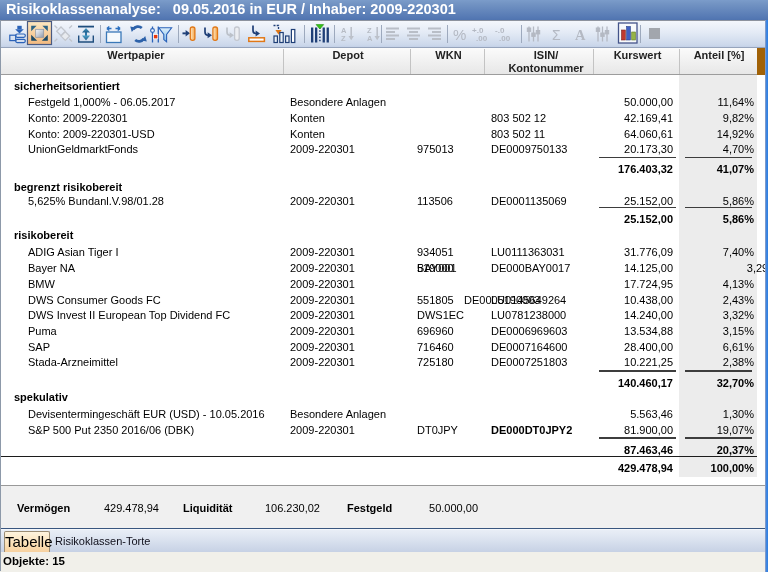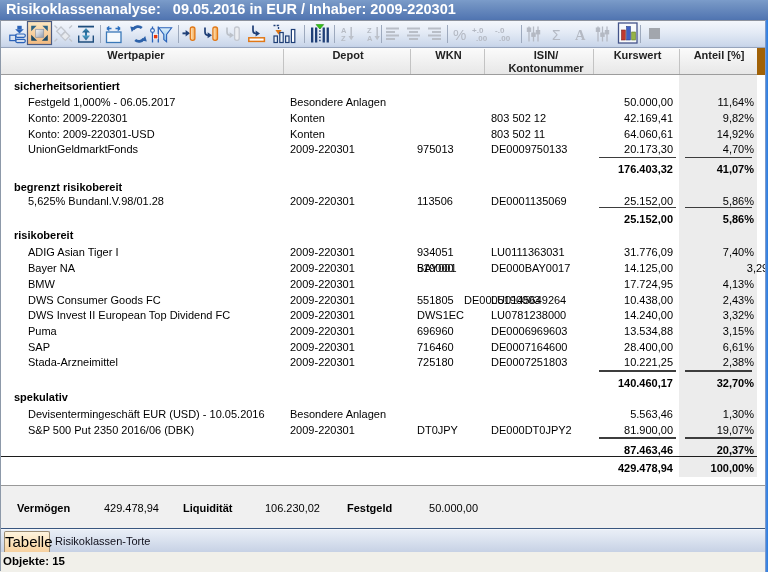--- a/index.html
+++ b/index.html
@@ -353,21 +353,21 @@
 <div class="c b r" style="left:599px;top:374.8px;width:74px;">140.460,17</div>
 <div class="c b r" style="left:680px;top:374.8px;width:74px;">32,70%</div>
 <div class="c b" style="left:14px;top:389.0px;">spekulativ</div>
 <div class="c" style="left:28px;top:406.0px;">Devisentermingeschäft EUR (USD) - 10.05.2016</div>
 <div class="c" style="left:290px;top:406.0px;">Besondere Anlagen</div>
 <div class="c r" style="left:599px;top:406.0px;width:74px;">5.563,46</div>
 <div class="c r" style="left:680px;top:406.0px;width:74px;">1,30%</div>
 <div class="c" style="left:28px;top:422.0px;">S&amp;P 500 Put 2350 2016/06 (DBK)</div>
 <div class="c" style="left:290px;top:422.0px;">2009-220301</div>
 <div class="c" style="left:417px;top:422.0px;">DT0JPY</div>
-<div class="c" style="left:491px;top:422.0px;">DE000DT0JPY2</div>
+<div class="c" style="left:491px;top:422.0px;font-weight:bold;">DE000DT0JPY2</div>
 <div class="c r" style="left:599px;top:422.0px;width:74px;">81.900,00</div>
 <div class="c r" style="left:680px;top:422.0px;width:74px;">19,07%</div>
 <div class="ln" style="left:599px;top:437.4px;width:77px"></div>
 <div class="ln" style="left:685px;top:437.4px;width:67px"></div>
 <div class="c b r" style="left:599px;top:441.8px;width:74px;">87.463,46</div>
 <div class="c b r" style="left:680px;top:441.8px;width:74px;">20,37%</div>
 <div class="gln" style="left:1px;top:455.6px;width:756px"></div>
 <div class="c b r" style="left:599px;top:460.0px;width:74px;">429.478,94</div>
 <div class="c b r" style="left:680px;top:460.0px;width:74px;">100,00%</div>
   </div>

